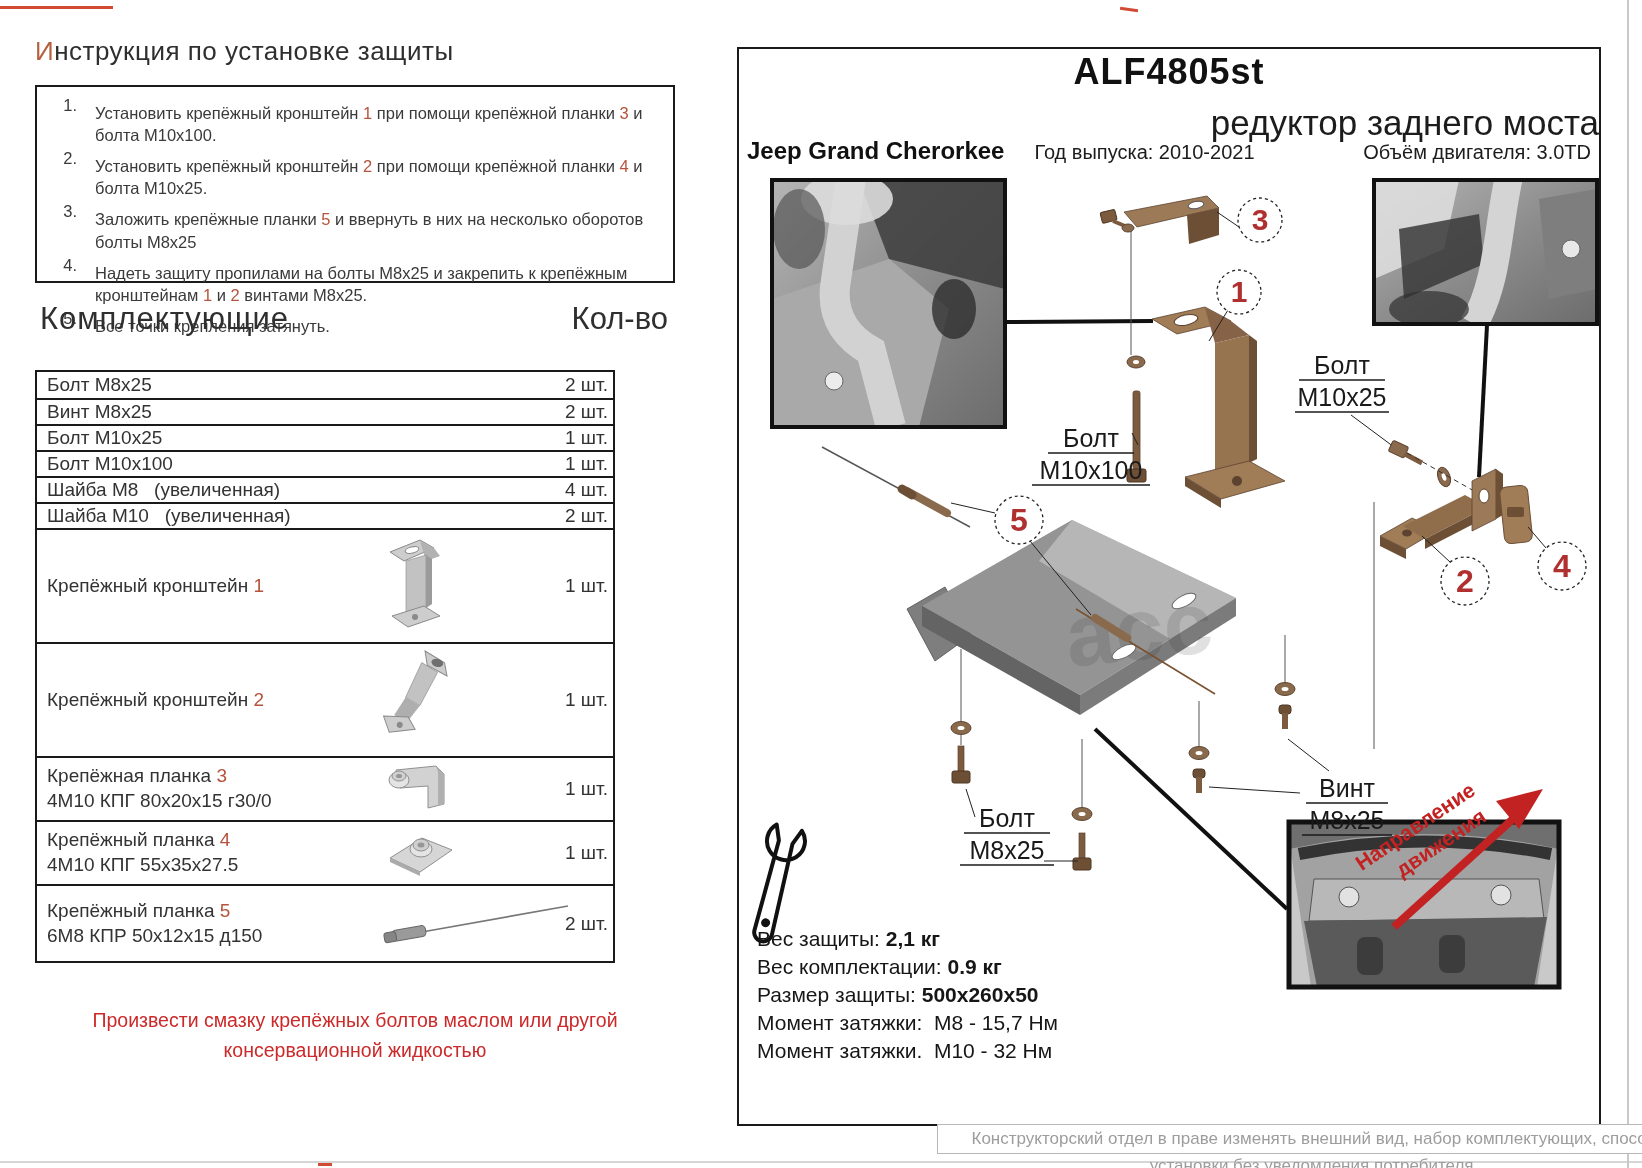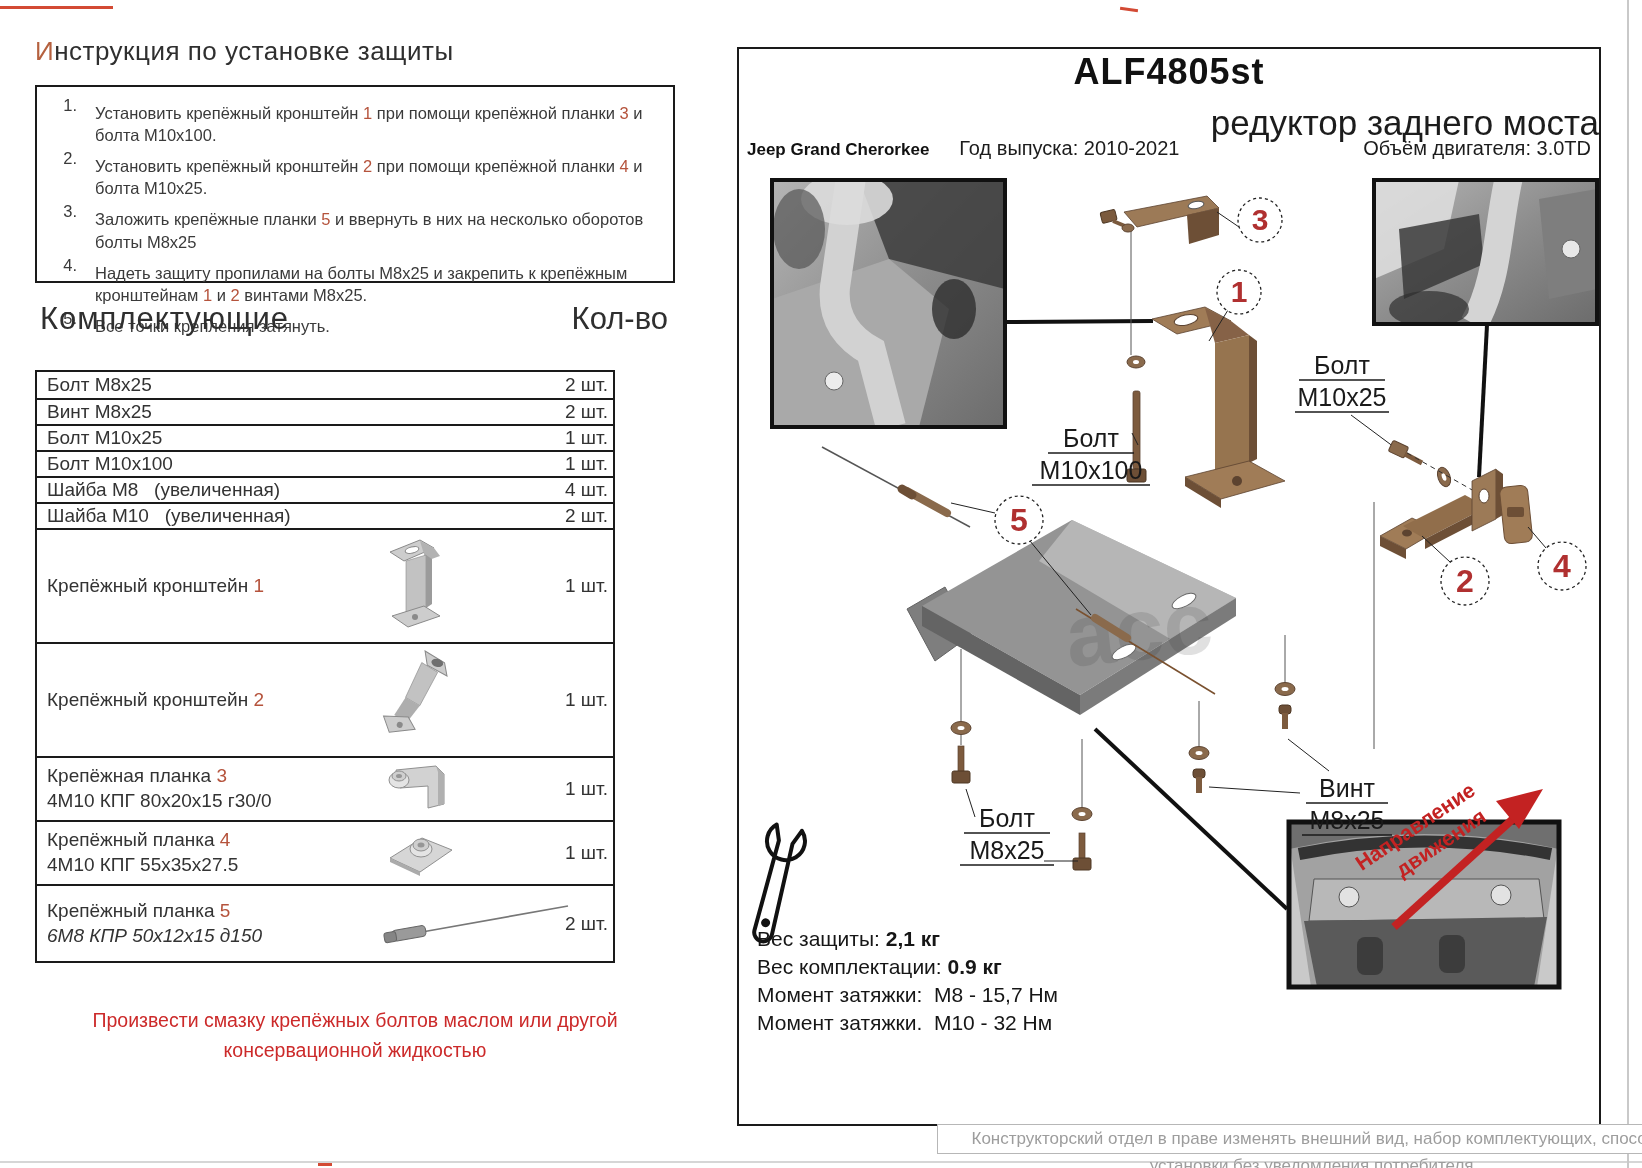--- a/index.html
+++ b/index.html
@@ -27,31 +27,31 @@
   .qty-title{font-size:31px;color:#2f2f2f;}
   .comp-table{position:absolute;left:35px;top:370px;width:580px;border:2px solid #1a1a1a;box-sizing:border-box;background:#fff;}
   .comp-row{position:relative;display:flex;align-items:center;box-sizing:border-box;}
   .comp-row + .comp-row{border-top:2px solid #1a1a1a;}
   .comp-row.s{height:26px;}
   .comp-row.m{height:64px;}
   .comp-row.l{height:77px;}
   .comp-row.xl{height:114px;}
   .name-cell{padding-left:10px;font-size:19px;color:#333;line-height:1.3;white-space:pre;}
   .name-sub{font-size:19px;color:#333;}
-  .name-sub.it{font-style:italic;}
+  .name-sub.it{}
   .img-cell{position:absolute;left:345px;top:50%;transform:translateY(-50%);}
   .qty-cell{position:absolute;left:528px;font-size:19px;color:#333;}
   .warning{position:absolute;left:35px;top:1005px;width:640px;text-align:center;font-size:19.5px;line-height:1.55;color:#cc2a2a;}
 
   
   .right-panel{position:absolute;left:737px;top:47px;width:860px;height:1075px;border:2px solid #1a1a1a;box-sizing:content-box;background:#fff;}
   .panel-code{position:absolute;left:0;top:2px;width:100%;text-align:center;font-size:36px;font-weight:bold;color:#111;letter-spacing:1px;}
   .panel-subtitle{position:absolute;left:0;top:54px;width:100%;text-align:right;font-size:35px;color:#1c1c1c;}
   .panel-meta{position:absolute;left:8px;top:88px;width:844px;display:flex;align-items:baseline;}
-  .meta-vehicle{font-weight:bold;font-size:17px;color:#111;}
+  .meta-vehicle{font-weight:bold;font-size:24px;color:#111;}
   .meta-year{font-size:20px;color:#1c1c1c;margin-left:30px;text-align:center;}
   .meta-engine{font-size:20px;color:#1c1c1c;margin-left:auto;}
   .diagram-svg{position:absolute;left:0;top:0;width:860px;height:1075px;}
   .specs{position:absolute;left:18px;top:876px;width:560px;}
   .spec-row{font-size:21px;color:#161616;height:28px;line-height:28px;white-space:pre;}
   .spec-val-b{font-weight:bold;}
 
   
   .footer-box{position:absolute;left:937px;top:1124px;width:752px;height:28px;border:1px solid #b7b7b7;background:#fff;
     text-align:center;font-size:17px;color:#9d9d9d;line-height:27px;}
@@ -448,19 +448,20 @@
 
       <g transform="translate(45,800) rotate(14)">
         <path d="M-13,-22 A19,19 0 1 0 13,-22 L7,-7 L9,86 A9,9 0 0 1 -9,86 L-7,-7 Z" fill="#fff" stroke="#111" stroke-width="4" stroke-linejoin="round"></path>
         <circle cx="0" cy="76" r="4.5" fill="#111"></circle>
       </g>
     </svg>
 
     <div class="specs" id="specs">
         <div class="spec-row"><span>Вес защиты: </span><span class="spec-val-b">2,1 кг</span></div>
         <div class="spec-row"><span>Вес комплектации: </span><span class="spec-val-b">0.9 кг</span></div>
+        <div class="spec-row"><span>Размер защиты: </span><span class="spec-val-b">500х260х50</span></div>
         <div class="spec-row"><span>Момент затяжки:  </span><span>М8 - 15,7 Нм</span></div>
         <div class="spec-row"><span>Момент затяжки.  </span><span>М10 - 32 Нм</span></div>
       </div>
   </div>
 
   <div class="footer-box">Конструкторский отдел в праве изменять внешний вид, набор комплектующих, способ установки без уведомления потребителя.</div>
 </div>
 
 </body></html>

